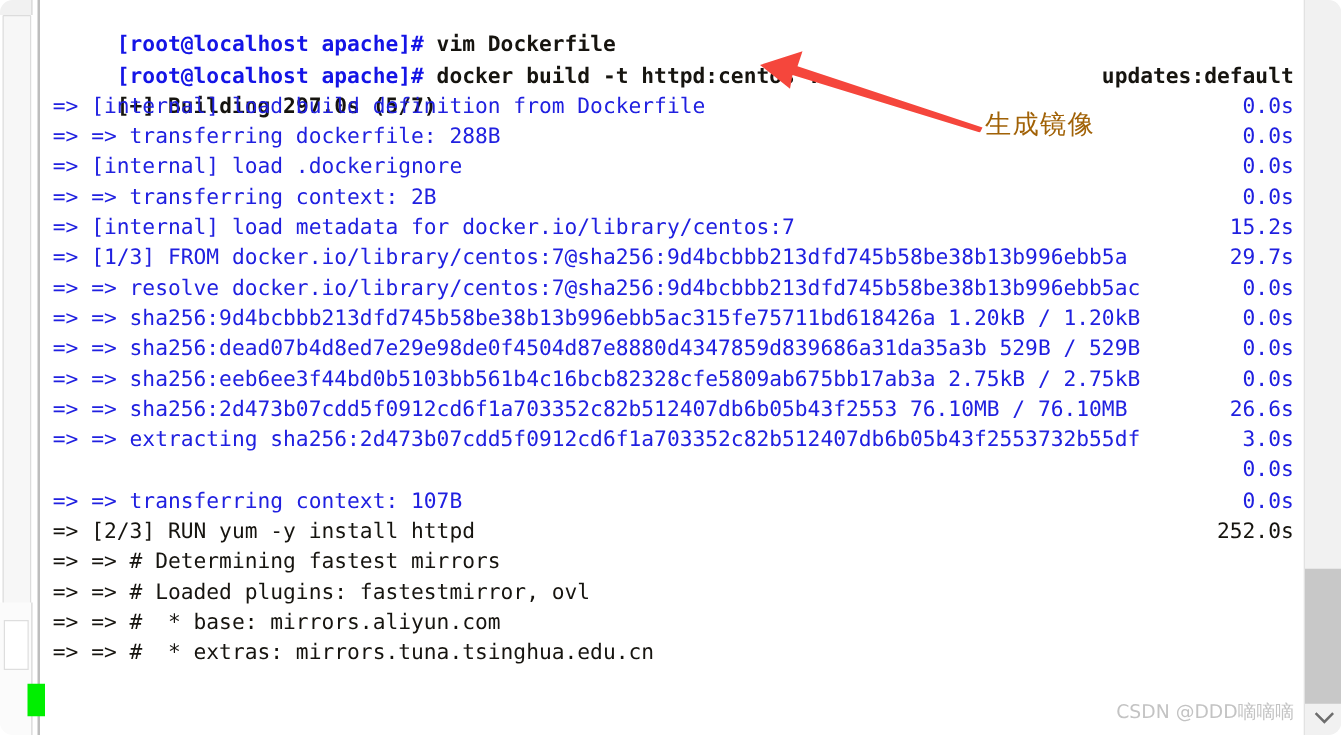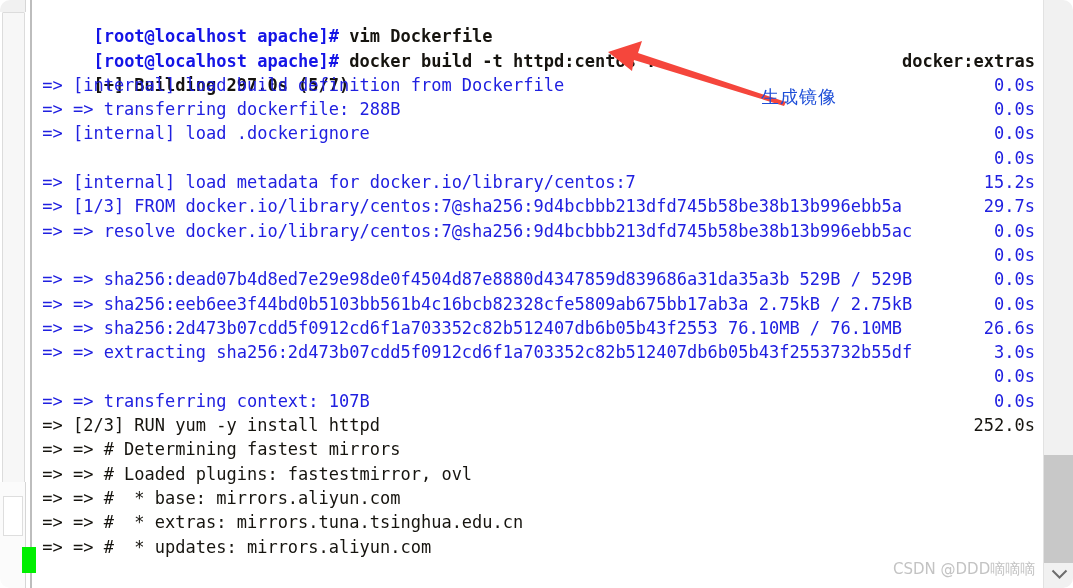--- a/index.html
+++ b/index.html
@@ -100,25 +100,25 @@
   #annotation-arrow {
     position: absolute;
     left: 608px;
     top: 40px;
     width: 180px;
     height: 66px;
     pointer-events: none;
   }
   #annotation-label {
     position: absolute;
-    left: 761px;
+    left: 788px;
     top: 85px;
-    color: #1d4ed8;
+    color: #a16207;
     font-family: "DejaVu Sans", sans-serif;
-    font-size: 18px;
+    font-size: 21px;
     font-weight: normal;
     letter-spacing: 1px;
     white-space: nowrap;
   }
 
   
   #right-scrollbar {
     position: absolute;
     left: 1043px; top: 0;
     width: 30px; height: 588px;
@@ -168,44 +168,43 @@
     <div class="line">
       <span class="prompt-blue">[root@localhost apache]#</span><span class="prompt-black"> vim Dockerfile</span>
     </div>
 
     <div class="line">
       <span class="prompt-blue">[root@localhost apache]#</span><span class="prompt-black"> docker build -t httpd:centos .</span>
     </div>
 
     <div class="line">
       <span class="black bold">[+] Building 297.0s (5/7)</span>
-      <span class="time black bold">docker:extras</span>
+      <span class="time black bold">updates:default</span>
     </div>
 
     <div id="steps-container">
         <div class="line"><span class="txt blue"> =&gt; [internal] load build definition from Dockerfile</span><span class="time blue">0.0s</span></div>
         <div class="line"><span class="txt blue"> =&gt; =&gt; transferring dockerfile: 288B</span><span class="time blue">0.0s</span></div>
         <div class="line"><span class="txt blue"> =&gt; [internal] load .dockerignore</span><span class="time blue">0.0s</span></div>
-        <div class="line"><span class="time blue">0.0s</span></div>
+        <div class="line"><span class="txt blue"> =&gt; =&gt; transferring context: 2B</span><span class="time blue">0.0s</span></div>
         <div class="line"><span class="txt blue"> =&gt; [internal] load metadata for docker.io/library/centos:7</span><span class="time blue">15.2s</span></div>
         <div class="line"><span class="txt blue"> =&gt; [1/3] FROM docker.io/library/centos:7@sha256:9d4bcbbb213dfd745b58be38b13b996ebb5a</span><span class="time blue">29.7s</span></div>
         <div class="line"><span class="txt blue"> =&gt; =&gt; resolve docker.io/library/centos:7@sha256:9d4bcbbb213dfd745b58be38b13b996ebb5ac</span><span class="time blue">0.0s</span></div>
-        <div class="line"><span class="time blue">0.0s</span></div>
+        <div class="line"><span class="txt blue"> =&gt; =&gt; sha256:9d4bcbbb213dfd745b58be38b13b996ebb5ac315fe75711bd618426a 1.20kB / 1.20kB</span><span class="time blue">0.0s</span></div>
         <div class="line"><span class="txt blue"> =&gt; =&gt; sha256:dead07b4d8ed7e29e98de0f4504d87e8880d4347859d839686a31da35a3b 529B / 529B</span><span class="time blue">0.0s</span></div>
         <div class="line"><span class="txt blue"> =&gt; =&gt; sha256:eeb6ee3f44bd0b5103bb561b4c16bcb82328cfe5809ab675bb17ab3a 2.75kB / 2.75kB</span><span class="time blue">0.0s</span></div>
         <div class="line"><span class="txt blue"> =&gt; =&gt; sha256:2d473b07cdd5f0912cd6f1a703352c82b512407db6b05b43f2553 76.10MB / 76.10MB</span><span class="time blue">26.6s</span></div>
         <div class="line"><span class="txt blue"> =&gt; =&gt; extracting sha256:2d473b07cdd5f0912cd6f1a703352c82b512407db6b05b43f2553732b55df</span><span class="time blue">3.0s</span></div>
         <div class="line"><span class="time blue">0.0s</span></div>
         <div class="line"><span class="txt blue"> =&gt; =&gt; transferring context: 107B</span><span class="time blue">0.0s</span></div>
         <div class="line"><span class="txt black"> =&gt; [2/3] RUN yum -y install httpd</span><span class="time black">252.0s</span></div>
         <div class="line"><span class="txt black"> =&gt; =&gt; # Determining fastest mirrors</span><span class="time black"></span></div>
         <div class="line"><span class="txt black"> =&gt; =&gt; # Loaded plugins: fastestmirror, ovl</span><span class="time black"></span></div>
         <div class="line"><span class="txt black"> =&gt; =&gt; #  * base: mirrors.aliyun.com</span><span class="time black"></span></div>
         <div class="line"><span class="txt black"> =&gt; =&gt; #  * extras: mirrors.tuna.tsinghua.edu.cn</span><span class="time black"></span></div>
-        <div class="line"><span class="txt black"> =&gt; =&gt; #  * updates: mirrors.aliyun.com</span><span class="time black"></span></div>
       </div>
 
   </div>
 
   <div id="cursor-block"></div>
 
   <svg id="annotation-arrow" viewBox="0 0 180 66">
     <polygon points="0,12 34,1 30,13 178,62 176,66 26,20 24,31" fill="#f5463c"></polygon>
   </svg>
   <div id="annotation-label">生成镜像</div>

